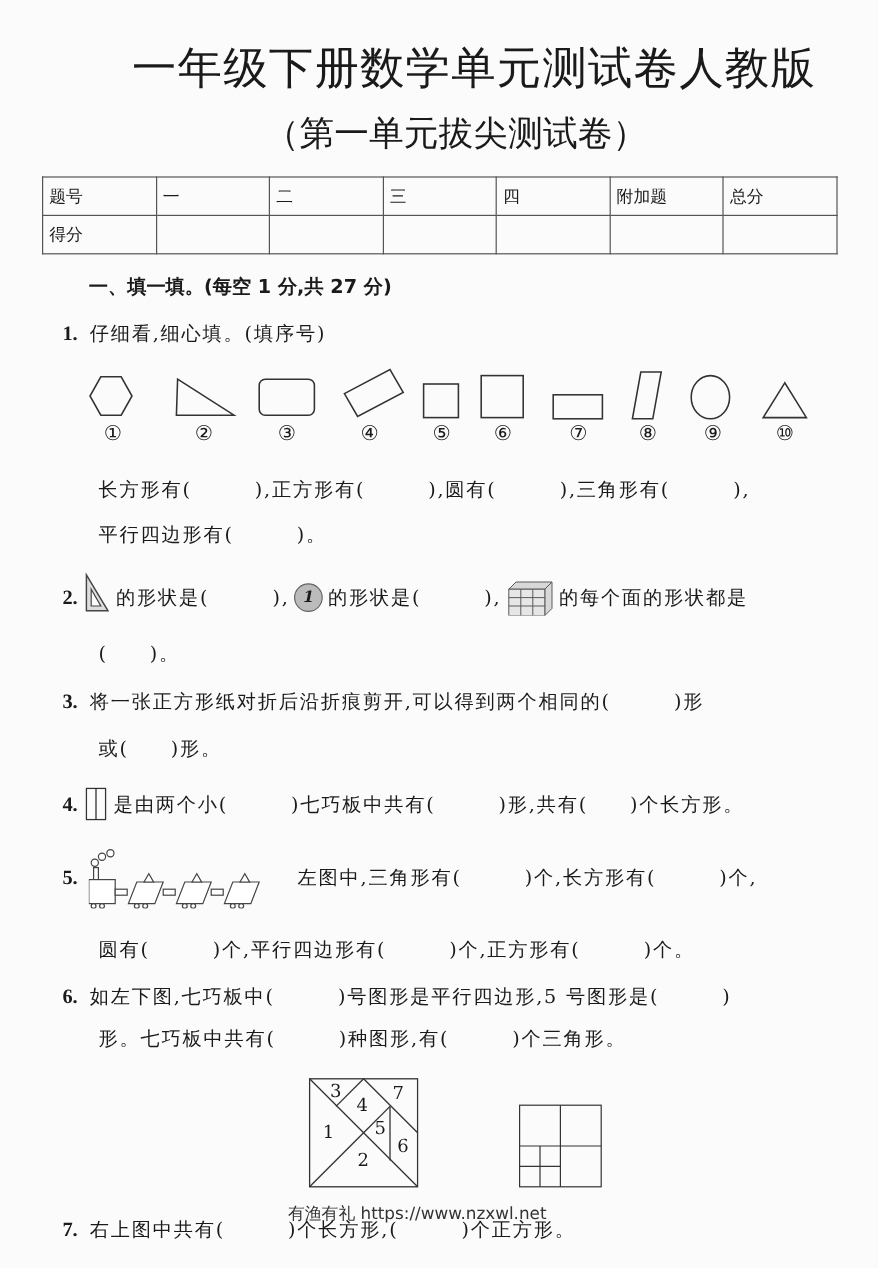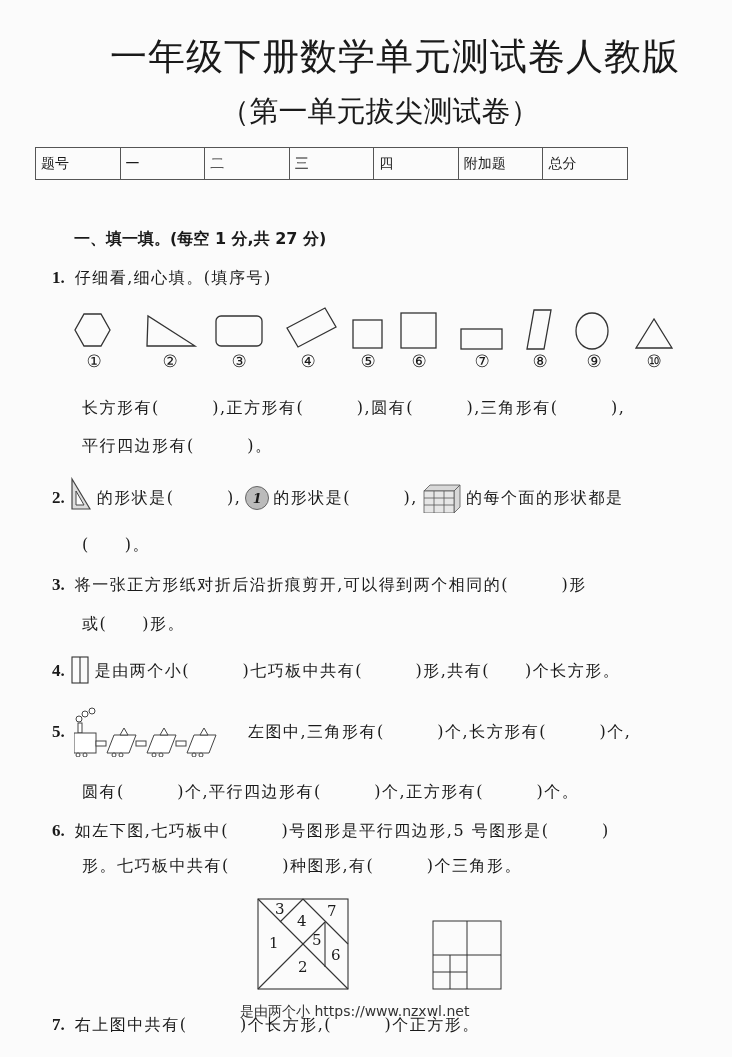--- a/index.html
+++ b/index.html
@@ -1,21 +1,21 @@
 <!DOCTYPE html>
 <html><head>
 <meta charset="utf-8">
 <style>
   html,body{margin:0;padding:0;}
   body{width:732px;height:1057px;background:#fbfbfb;position:relative;overflow:hidden;
        font-family:"DejaVu Serif","Liberation Serif",serif;color:#1a1a1a;}
   .abs{position:absolute;}
   .title{left:0;width:790px;top:32px;text-align:center;font-size:37px;font-family:"DejaVu Sans","Liberation Sans",sans-serif;letter-spacing:1px;font-weight:400;}
   .subtitle{left:0;width:760px;top:92px;text-align:center;font-size:29px;font-family:"DejaVu Sans","Liberation Sans",sans-serif;}
-  table.score{position:absolute;left:35px;top:147px;width:593px;border-collapse:collapse;font-family:"DejaVu Sans","Liberation Sans",sans-serif;font-size:14px;}
+  table.score{position:absolute;left:35px;top:147px;width:663px;border-collapse:collapse;font-family:"DejaVu Sans","Liberation Sans",sans-serif;font-size:14px;}
   table.score td{border:1px solid #555;height:31px;padding:0 5px;vertical-align:middle;width:14.28%;}
   .sec{left:52px;top:229px;font-size:16px;font-weight:bold;font-family:"DejaVu Sans","Liberation Sans",sans-serif;margin-left:22px;}
   .line{left:52px;font-size:16px;white-space:nowrap;letter-spacing:1.5px;}
   .num{font-weight:bold;font-family:"Liberation Serif",serif;font-size:17px;margin-right:10px;letter-spacing:0;}
   .indent{left:82px;}
   .shapes{left:60px;top:306px;width:660px;height:70px;}
   .lbl{position:absolute;top:45px;font-size:17px;width:24px;text-align:center;}
   .watermark{left:240px;top:1003px;font-size:14px;font-family:"DejaVu Sans","Liberation Sans",sans-serif;color:#333;}
   svg{display:block;}
 </style>
@@ -28,20 +28,29 @@
 <table class="score">
   <tbody>
       <tr>
     <td>题号</td>
     <td>一</td>
     <td>二</td>
     <td>三</td>
     <td>四</td>
     <td>附加题</td>
     <td>总分</td>
+  </tr>
+  <tr>
+    <td>得分</td>
+    <td></td>
+    <td></td>
+    <td></td>
+    <td></td>
+    <td></td>
+    <td></td>
   </tr>
 </tbody>
   </table>
 
 <div class="abs sec">一、填一填。(每空 1 分,共 27 分)</div>
 
 <div class="abs line" style="top:268px;">
   <span class="num">1.</span><span>仔细看,细心填。(填序号)</span>
 </div>
 
@@ -177,13 +186,13 @@
     <line x1="35" y1="1" x2="35" y2="69"></line>
     <line x1="1" y1="35" x2="69" y2="35"></line>
     <line x1="18" y1="35" x2="18" y2="69"></line>
     <line x1="1" y1="52" x2="35" y2="52"></line>
   </g>
 </svg>
 
 <div class="abs line" style="top:1015px;">
   <span class="num">7.</span><span>右上图中共有(　　　)个长方形,(　　　)个正方形。</span>
 </div>
-<div class="abs watermark">是由两个小 https://www.nzxwl.net</div>
+<div class="abs watermark">有渔有礼 https://www.nzxwl.net</div>
 
 </body></html>

